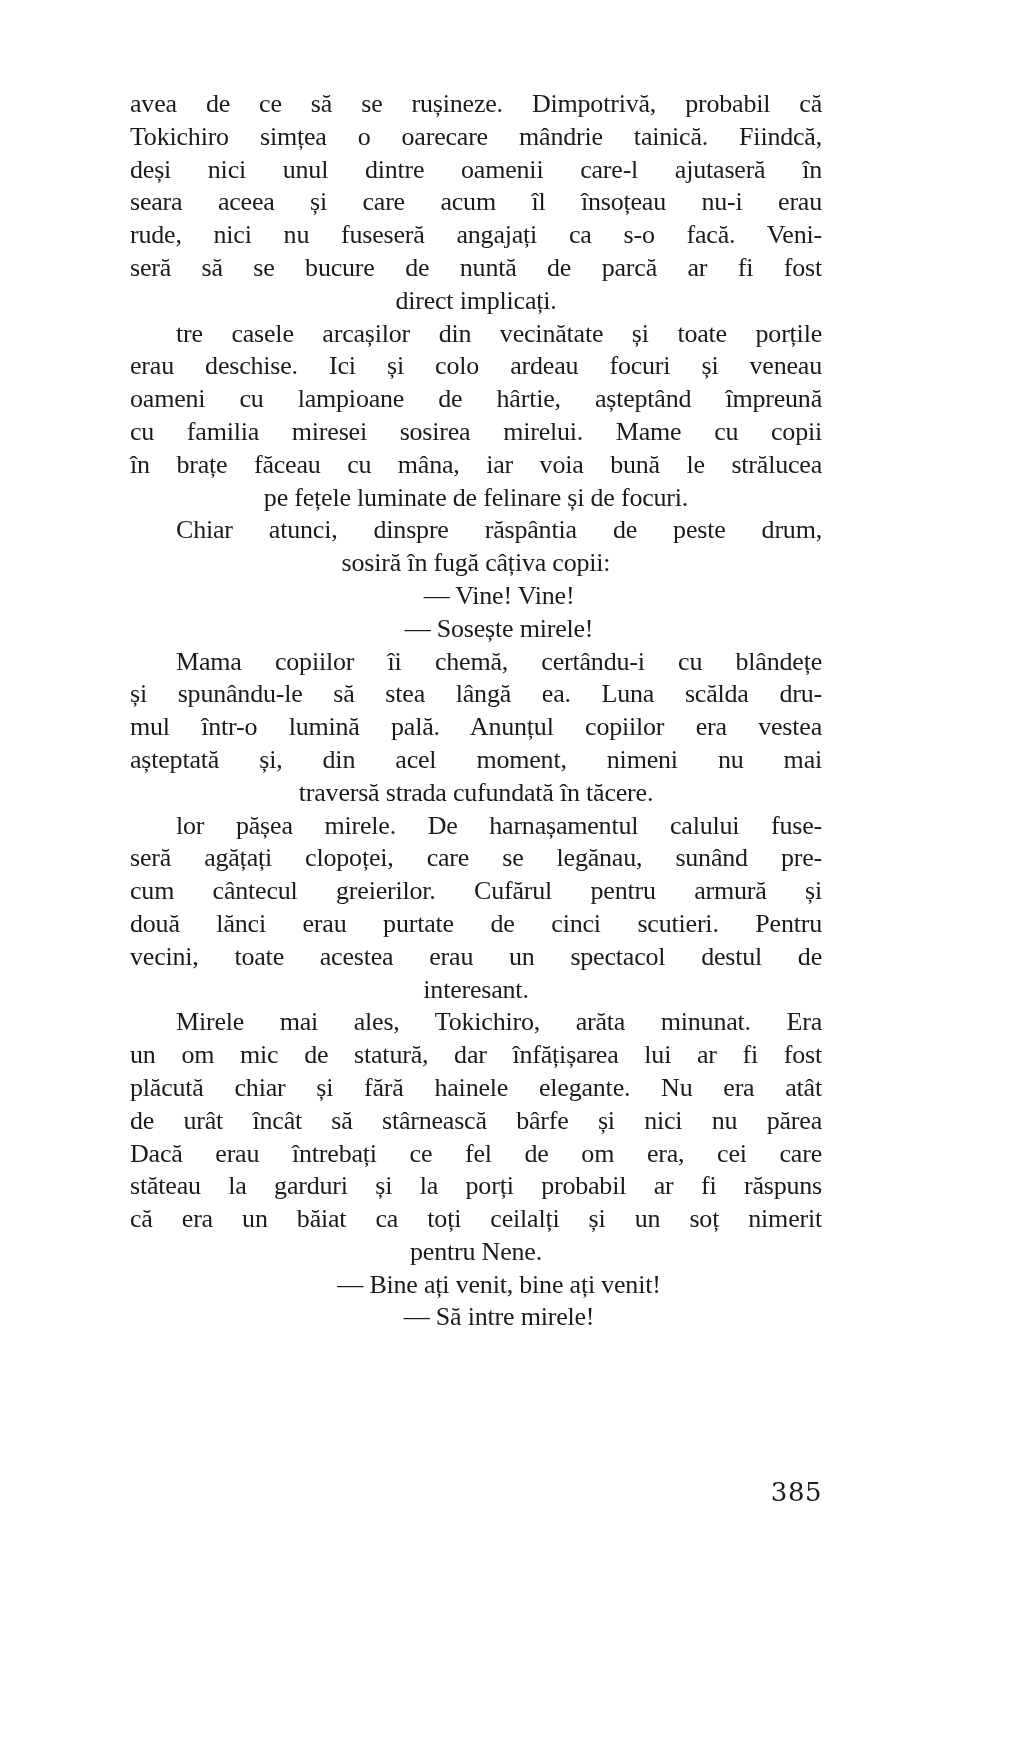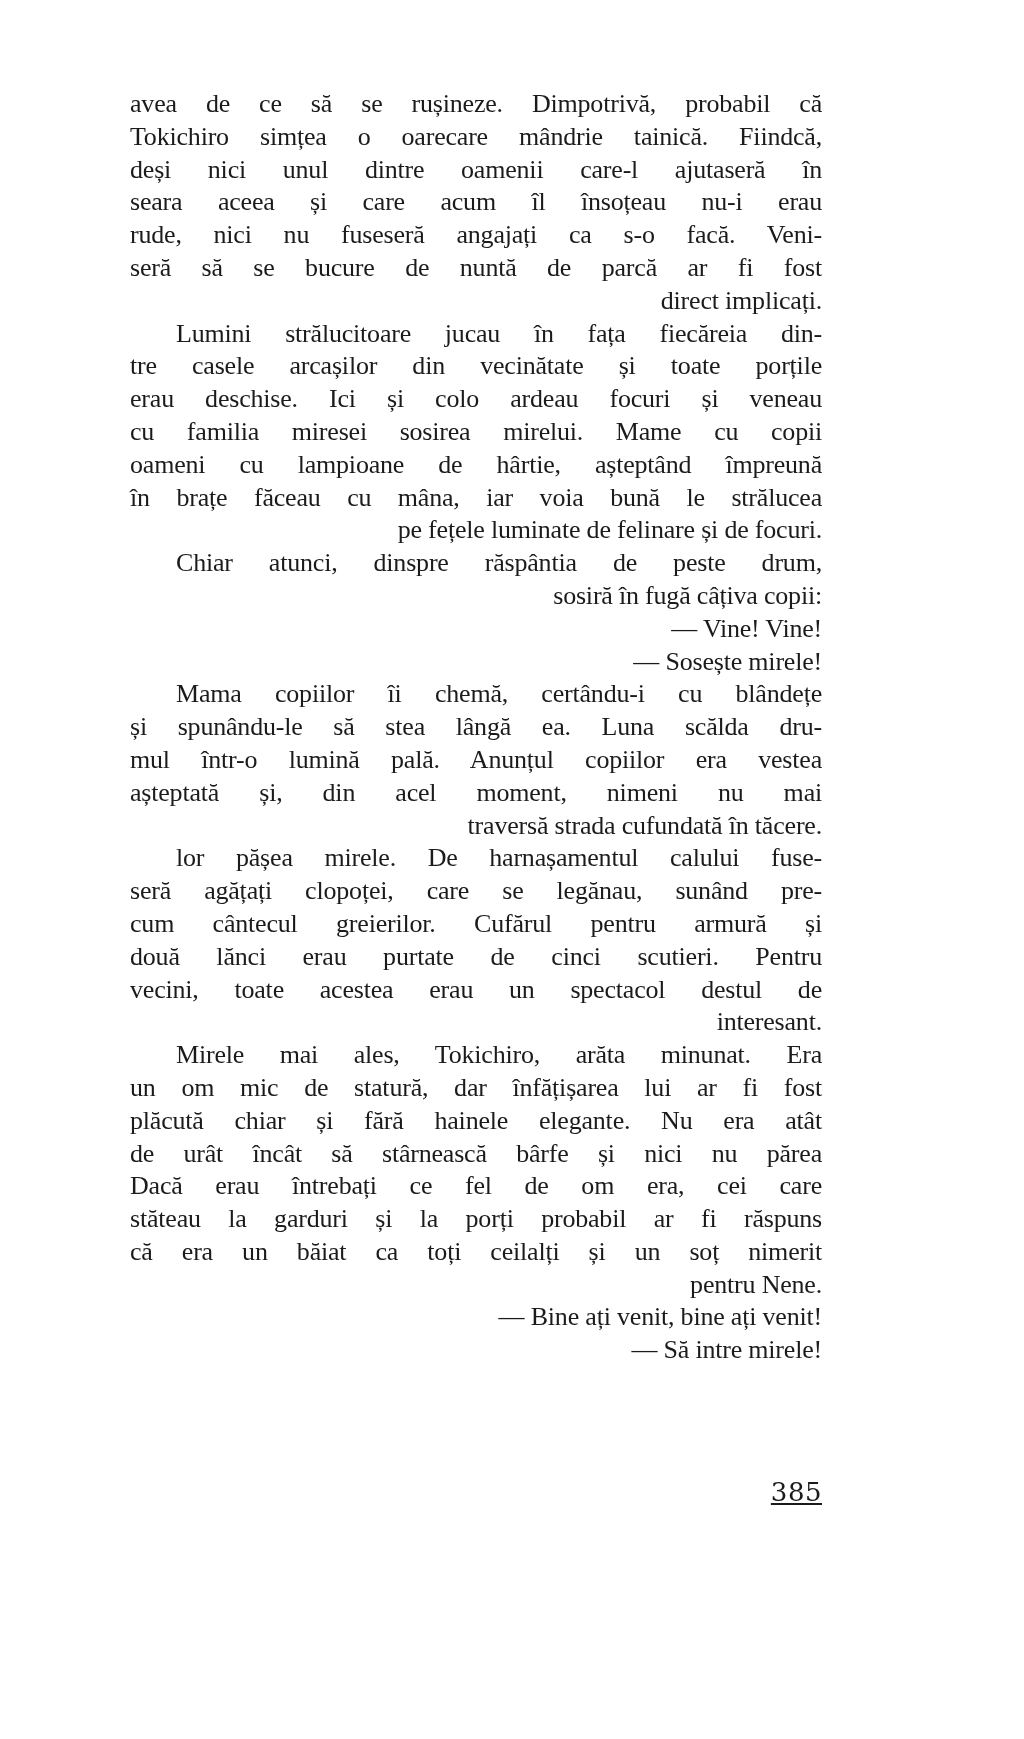--- a/index.html
+++ b/index.html
@@ -24,61 +24,59 @@
     font-size: 26px;
     line-height: 32.8px;
     letter-spacing: -0.2px;
     font-family: Liberation Serif, serif;
   }
   .para {
     margin: 0;
     padding: 0;
   }
   .para .line {
-    text-align: right;
+    text-align: center;
   }
   .para .line.j {
     text-align: justify;
     text-align-last: justify;
   }
   .para.indent .line:first-child {
     text-indent: 46px;
   }
   .page-number {
     position: absolute;
     left: 130px;
     top: 1476px;
     width: 692px;
     text-align: right;
     font-size: 26px;
     line-height: 32px;
     letter-spacing: 0.5px;
-    text-decoration: underline;
   }
 </style>
 </head>
 <body>
 
 <div class="page">
   <div class="text-block">
       <div class="para">
         <div class="line j">avea de ce să se rușineze. Dimpotrivă, probabil că</div>
         <div class="line j">Tokichiro simțea o oarecare mândrie tainică. Fiindcă,</div>
         <div class="line j">deși nici unul dintre oamenii care-l ajutaseră în</div>
         <div class="line j">seara aceea și care acum îl însoțeau nu-i erau</div>
         <div class="line j">rude, nici nu fuseseră angajați ca s-o facă. Veni-</div>
         <div class="line j">seră să se bucure de nuntă de parcă ar fi fost</div>
         <div class="line">direct implicați.</div>
       </div>
       <div class="para indent">
-        <div class="line j">Lumini strălucitoare jucau în fața fiecăreia din-</div>
         <div class="line j">tre casele arcașilor din vecinătate și toate porțile</div>
         <div class="line j">erau deschise. Ici și colo ardeau focuri și veneau</div>
+        <div class="line j">oameni cu lampioane de hârtie, așteptând împreună</div>
         <div class="line j">cu familia miresei sosirea mirelui. Mame cu copii</div>
-        <div class="line j">oameni cu lampioane de hârtie, așteptând împreună</div>
         <div class="line j">în brațe făceau cu mâna, iar voia bună le strălucea</div>
         <div class="line">pe fețele luminate de felinare și de focuri.</div>
       </div>
       <div class="para indent">
         <div class="line j">Chiar atunci, dinspre răspântia de peste drum,</div>
         <div class="line">sosiră în fugă câțiva copii:</div>
       </div>
       <div class="para indent">
         <div class="line">— Vine! Vine!</div>
       </div>

